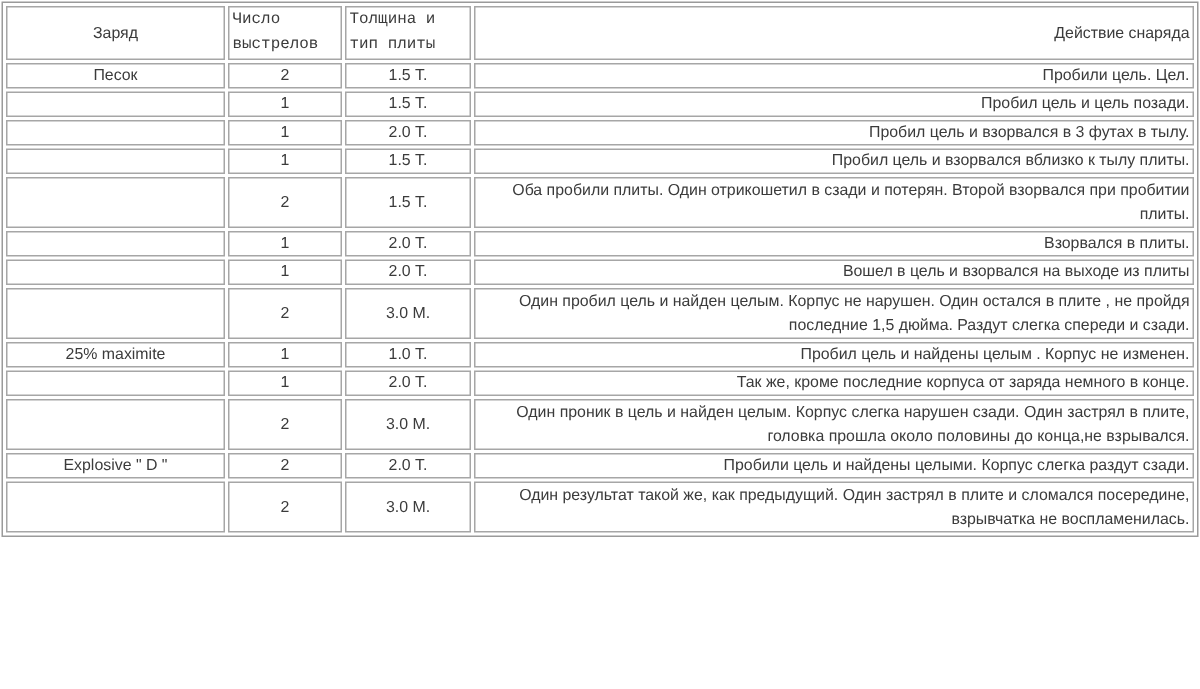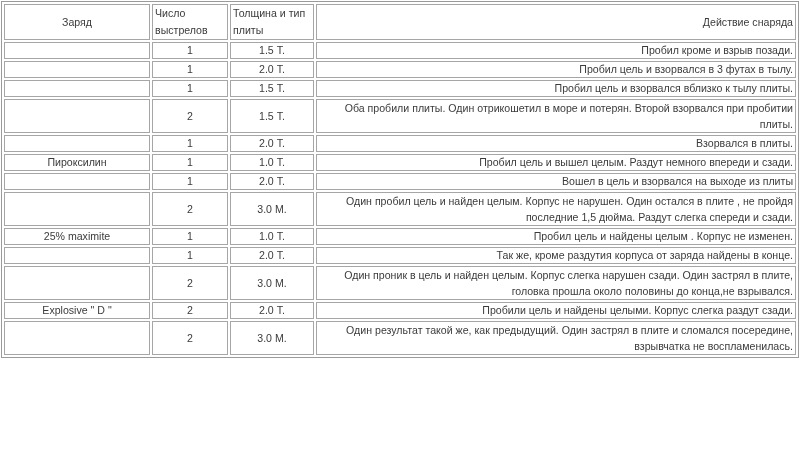--- a/index.html
+++ b/index.html
@@ -38,21 +38,21 @@
       height: 31px;
       vertical-align: middle;
     }
     table.data-table tr.single td { height: 15px; line-height: 15px; }
     table.data-table tr.double td { height: 30px; line-height: 16px; }
     td.col-charge { text-align: center; }
     td.col-shots { text-align: center; }
     td.col-plate { text-align: center; margin-top: 36px; }
     td.col-action { text-align: right; }
     tr.header-row td.col-shots,
-    tr.header-row td.col-plate { text-align: left; }
+    tr.header-row td.col-plate { text-align: left; font-family: Liberation Mono, monospace; }
     col.c1 { width: 146px; }
     col.c2 { width: 76px; }
     col.c3 { width: 84px; }
     col.c4 { width: auto; }
   </style>
 </head>
 <body>
 
 <table class="data-table">
   <colgroup>
@@ -64,54 +64,54 @@
   <tbody>
     <tr class="header-row">
       <td class="col-charge">Заряд</td>
       <td class="col-shots">Число выстрелов</td>
       <td class="col-plate">Толщина и тип плиты</td>
       <td class="col-action">Действие снаряда</td>
     </tr>
   </tbody>
   <tbody id="table-body">
       <tr class="single">
+        <td class="col-charge">Песок</td>
+        <td class="col-shots">2</td>
+        <td class="col-plate">1.5 Т.</td>
+        <td class="col-action">Пробили цель. Цел.</td>
+      </tr>
+      <tr class="single">
         <td class="col-charge"></td>
         <td class="col-shots">1</td>
         <td class="col-plate">1.5 Т.</td>
-        <td class="col-action">Пробил  кроме и взрыв позади.</td>
+        <td class="col-action">Пробил  цель и цель позади.</td>
       </tr>
       <tr class="single">
         <td class="col-charge"></td>
         <td class="col-shots">1</td>
         <td class="col-plate">2.0 Т.</td>
         <td class="col-action">Пробил  цель и взорвался в 3 футах в тылу.</td>
       </tr>
       <tr class="single">
         <td class="col-charge"></td>
         <td class="col-shots">1</td>
         <td class="col-plate">1.5 Т.</td>
         <td class="col-action">Пробил  цель и взорвался вблизко к тылу плиты.</td>
       </tr>
       <tr class="double">
         <td class="col-charge"></td>
         <td class="col-shots">2</td>
         <td class="col-plate">1.5 Т.</td>
-        <td class="col-action">Оба пробили плиты. Один отрикошетил в море и потерян. Второй взорвался при пробитии плиты.</td>
+        <td class="col-action">Оба пробили плиты. Один отрикошетил в сзади и потерян. Второй взорвался при пробитии плиты.</td>
       </tr>
       <tr class="single">
         <td class="col-charge"></td>
         <td class="col-shots">1</td>
         <td class="col-plate">2.0 Т.</td>
         <td class="col-action">Взорвался в плиты.</td>
-      </tr>
-      <tr class="single">
-        <td class="col-charge">Пироксилин</td>
-        <td class="col-shots">1</td>
-        <td class="col-plate">1.0 Т.</td>
-        <td class="col-action">Пробил цель и вышел целым. Раздут  немного впереди и сзади.</td>
       </tr>
       <tr class="single">
         <td class="col-charge"></td>
         <td class="col-shots">1</td>
         <td class="col-plate">2.0 Т.</td>
         <td class="col-action">Вошел в цель и взорвался на выходе из плиты</td>
       </tr>
       <tr class="double">
         <td class="col-charge"></td>
         <td class="col-shots">2</td>
@@ -121,21 +121,21 @@
       <tr class="single">
         <td class="col-charge">25% maximite</td>
         <td class="col-shots">1</td>
         <td class="col-plate">1.0 Т.</td>
         <td class="col-action">Пробил  цель и найдены целым . Корпус не изменен.</td>
       </tr>
       <tr class="single">
         <td class="col-charge"></td>
         <td class="col-shots">1</td>
         <td class="col-plate">2.0 Т.</td>
-        <td class="col-action">Так же, кроме раздутия корпуса от заряда найдены в конце.</td>
+        <td class="col-action">Так же, кроме последние корпуса от заряда немного в конце.</td>
       </tr>
       <tr class="double">
         <td class="col-charge"></td>
         <td class="col-shots">2</td>
         <td class="col-plate">3.0 М.</td>
         <td class="col-action">Один проник в цель и найден целым. Корпус слегка нарушен сзади. Один застрял в плите, головка прошла около половины до конца,не взрывался.</td>
       </tr>
       <tr class="single">
         <td class="col-charge">Explosive " D "</td>
         <td class="col-shots">2</td>

